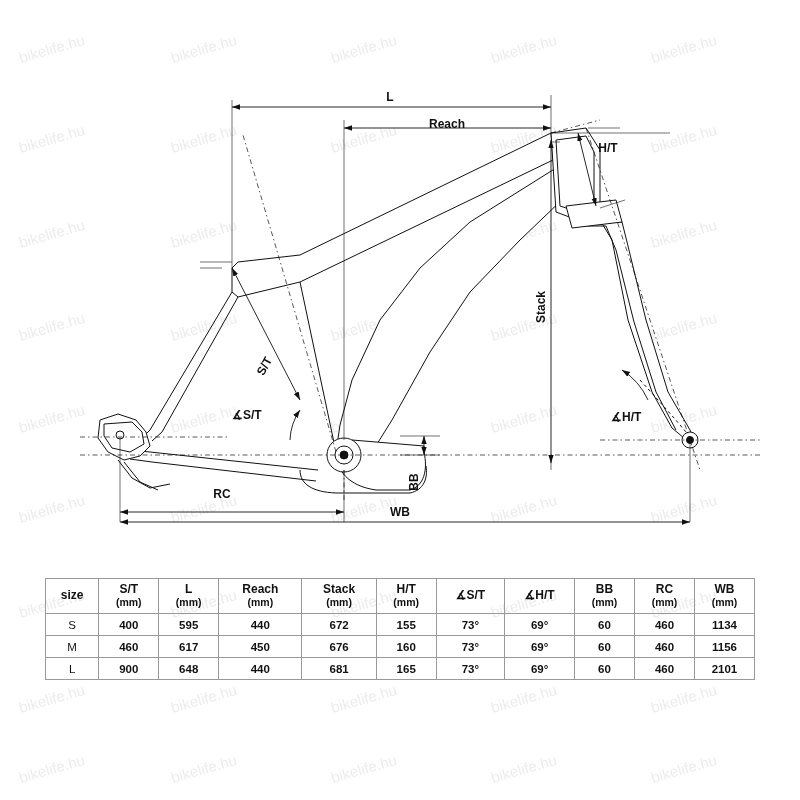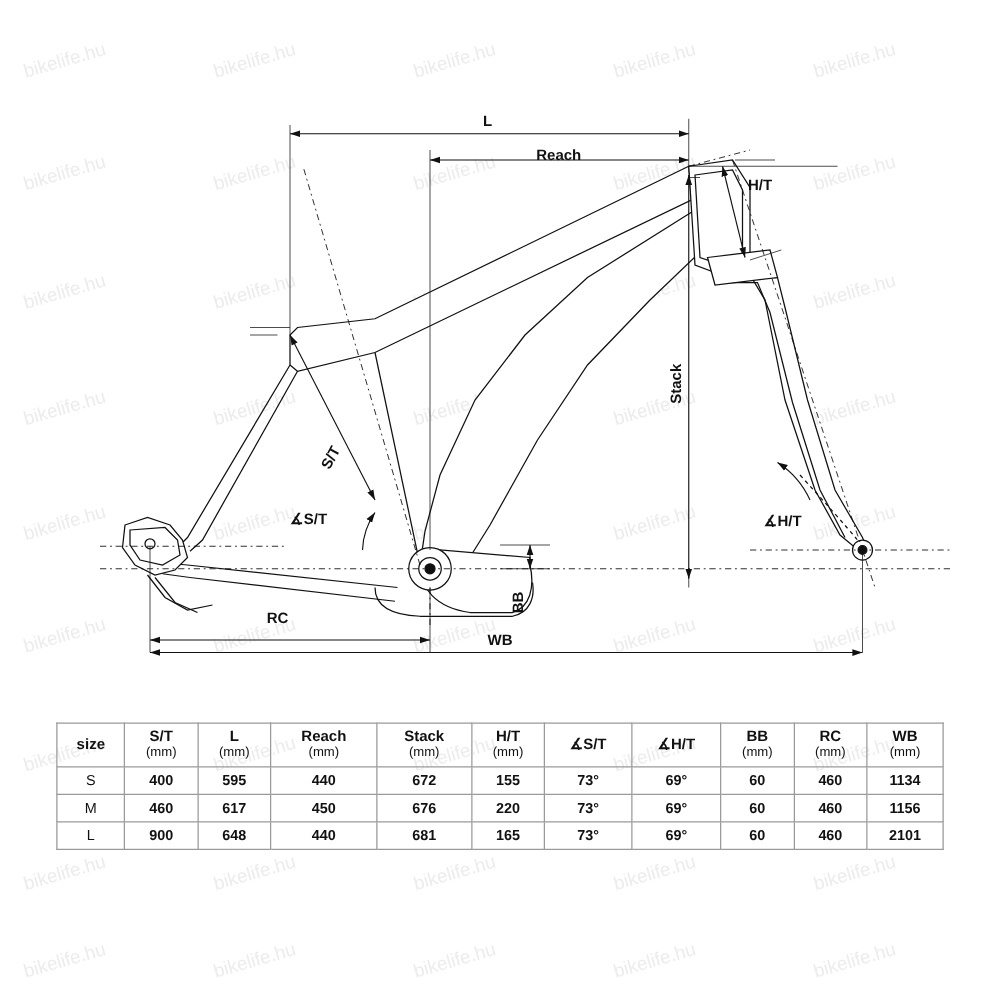--- a/index.html
+++ b/index.html
@@ -52,21 +52,21 @@
     padding: 0;
     height: 21px;
   }
   table.geo thead td, table.geo thead th {
     height: 34px;
     font-weight: bold;
     font-size: 12px;
     line-height: 1.12;
   }
   table.geo thead .unit {
-    font-weight: normal;
+    font-weight: bold;
     font-size: 10.5px;
   }
   table.geo tbody td:first-child {
     font-weight: normal;
   }
   .lbl {
     font-family: "Liberation Sans", sans-serif;
     font-size: 12px;
     font-weight: bold;
     fill: #111;
@@ -331,21 +331,21 @@
           <td>60</td>
           <td>460</td>
           <td>1134</td>
         </tr>
         <tr>
           <td>M</td>
           <td>460</td>
           <td>617</td>
           <td>450</td>
           <td>676</td>
-          <td>220</td>
+          <td>160</td>
           <td>73°</td>
           <td>69°</td>
           <td>60</td>
           <td>460</td>
           <td>1156</td>
         </tr>
         <tr>
           <td>L</td>
           <td>900</td>
           <td>648</td>

